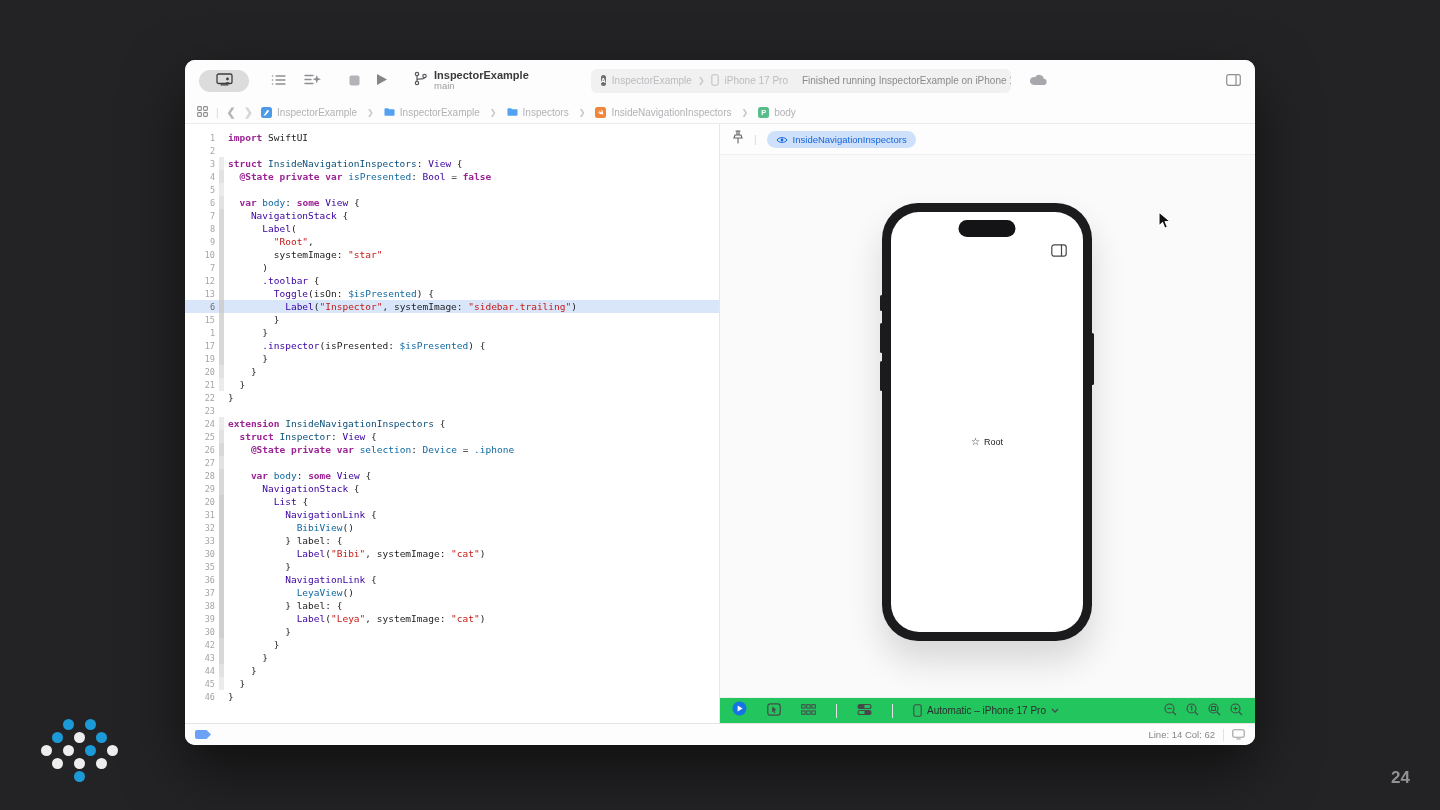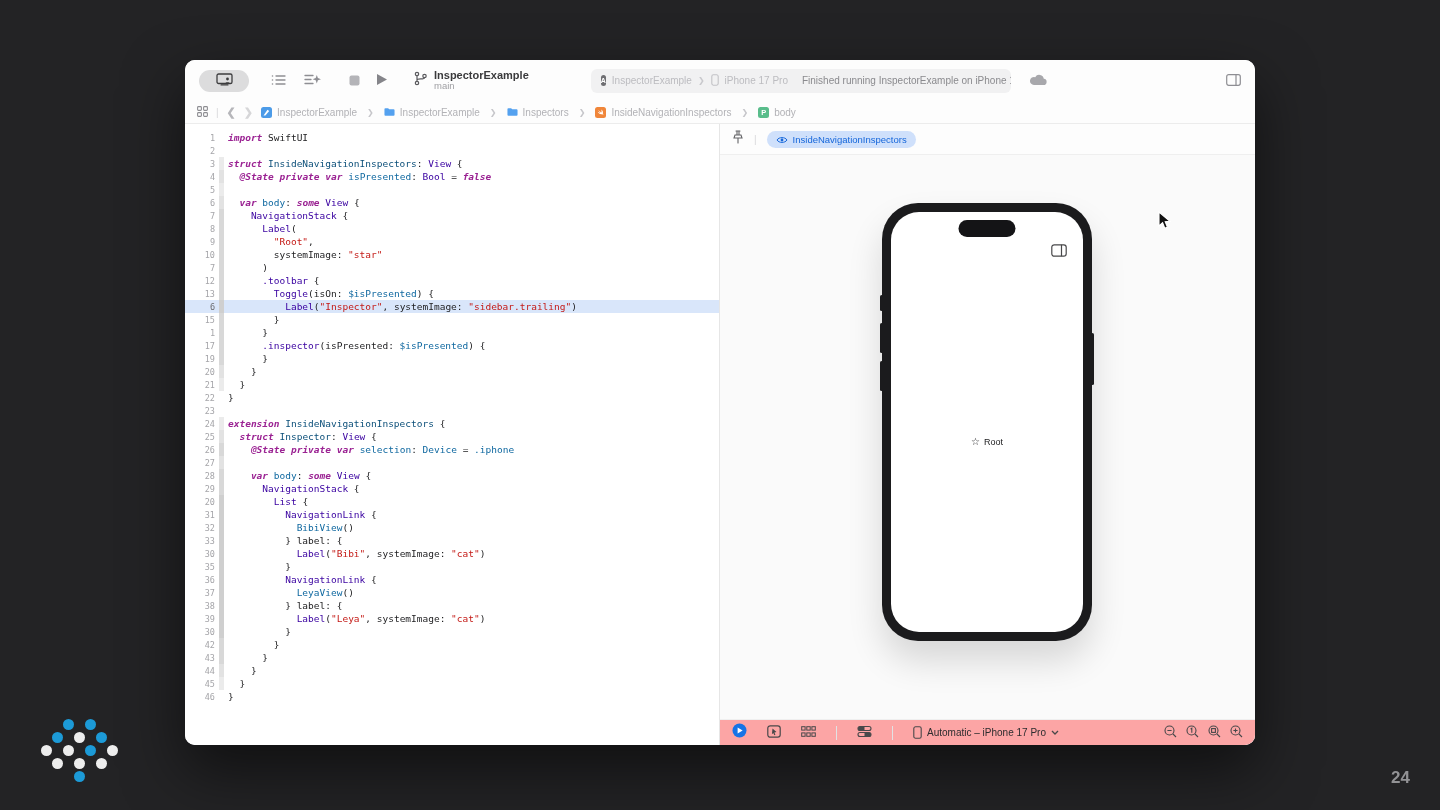--- a/index.html
+++ b/index.html
@@ -56,21 +56,21 @@
   
   .main { flex:1 1 auto; display:flex; min-height:0; }
   .editor { width:535px; flex:0 0 auto; border-right:1px solid #e6e6e6; overflow:hidden; background:#fff; padding-top:7px; }
   .code-row { display:flex; height:13px; align-items:center; position:relative; }
   .code-row.hl { background:#d9e6fa; }
   .ln { width:30px; text-align:right; font-family:"DejaVu Sans Mono", monospace; font-size:8.5px; color:#a5a5a9; flex:0 0 auto; }
   .code-row.hl .ln { color:#6b6b70; }
   .gut { width:13px; flex:0 0 auto; position:relative; height:13px; }
   .gut .bar { position:absolute; left:4px; top:0; width:5px; height:13px; }
   .code { font-family:"DejaVu Sans Mono", monospace; font-size:9.5px; white-space:pre; color:#1d1d1f; }
-  .seg-k { color:#9b2393; font-weight:bold;font-style:italic; }
+  .seg-k { color:#9b2393; font-weight:bold; }
   .seg-t { color:#3900a0; }
   .seg-d { color:#0b4f79; }
   .seg-v { color:#0f68a0; }
   .seg-s { color:#c41a16; }
   .seg-p { color:#1d1d1f; }
 
   
   .preview { flex:1 1 auto; display:flex; flex-direction:column; min-width:0; background:#fafafa; }
   .pv-strip { height:31px; background:#fdfdfd; border-bottom:1px solid #efefef; display:flex; align-items:center; padding:0 12px; gap:10px; flex:0 0 auto; }
   .pv-tag { height:17px; background:#cfe0fb; border-radius:9px; display:flex; align-items:center; gap:5px; padding:0 9px; }
@@ -82,21 +82,21 @@
            border-radius:36px; box-shadow:0 20px 35px rgba(0,0,0,.14); padding:9px; }
   .screen { width:100%; height:100%; background:#ffffff; border-radius:28px; position:relative; overflow:hidden; }
   .island { position:absolute; left:50%; transform:translateX(-50%); top:8px; width:57px; height:17px; background:#141416; border-radius:9px; }
   .phone-btn { position:absolute; background:#1b1b1d; border-radius:2px; }
   .root-label { position:absolute; left:0; right:0; top:224px; display:flex; justify-content:center; align-items:center; gap:4px;
                 font-size:9px; color:#1c1c1e; }
   .root-star { font-size:10px; }
   .screen-toolbar-icon { position:absolute; right:16px; top:31px; }
 
   
-  .pv-controls { height:26px; flex:0 0 auto; background:#fca5a5; border-top:1px solid #efefef;
+  .pv-controls { height:26px; flex:0 0 auto; background:#22c55e; border-top:1px solid #efefef;
                  display:flex; align-items:center; padding:0 12px; gap:20px; }
   .pvc-sep { width:1px; height:14px; background:#e2e2e4; }
   .device-select { display:flex; align-items:center; gap:5px; font-size:10px; color:#2c2c2e; }
   .zoom-group { margin-left:auto; display:flex; align-items:center; gap:9px; }
 
   
   .statusbar { height:22px; flex:0 0 auto; border-top:1px solid #e4e4e6; background:#fdfdfd;
                display:flex; align-items:center; padding:0 10px; }
   .bp-tag { width:16px; height:9px; background:#6ba1f7; border-radius:2px;
             clip-path:polygon(0 0, 72% 0, 100% 50%, 72% 100%, 0 100%); }
@@ -690,20 +690,31 @@
                   <line x1="9" y1="9" x2="12" y2="12"></line>
                   <line x1="3.4" y1="5.5" x2="7.6" y2="5.5"></line>
                   <line x1="5.5" y1="3.4" x2="5.5" y2="7.6"></line>
                 </svg>
             </span>
           </span>
         </div>
       </div>
     </div>
 
+    <div class="statusbar">
+      <span class="bp-tag"></span>
+      <span class="linecol">Line: 14  Col: 62</span>
+      <span class="sb-sep"></span>
+      <span>
+        <svg width="13" height="11" viewBox="0 0 13 11" fill="none" stroke="#9a9a9e" stroke-width="1.1">
+            <rect x="0.8" y="0.8" width="11.4" height="7.4" rx="1.4"></rect>
+            <line x1="4.5" y1="10" x2="8.5" y2="10"></line>
+          </svg>
+      </span>
+    </div>
   </div>
 
   <div class="cursor">
     <svg width="14" height="20" viewBox="0 0 14 20">
         <path d="M1 1 L1 15 L4.6 11.8 L6.8 17.2 L9.4 16.1 L7.2 10.8 L12 10.4 Z" fill="#111" stroke="#fff" stroke-width="1.1"></path>
       </svg>
   </div>
 
 </div>
 

